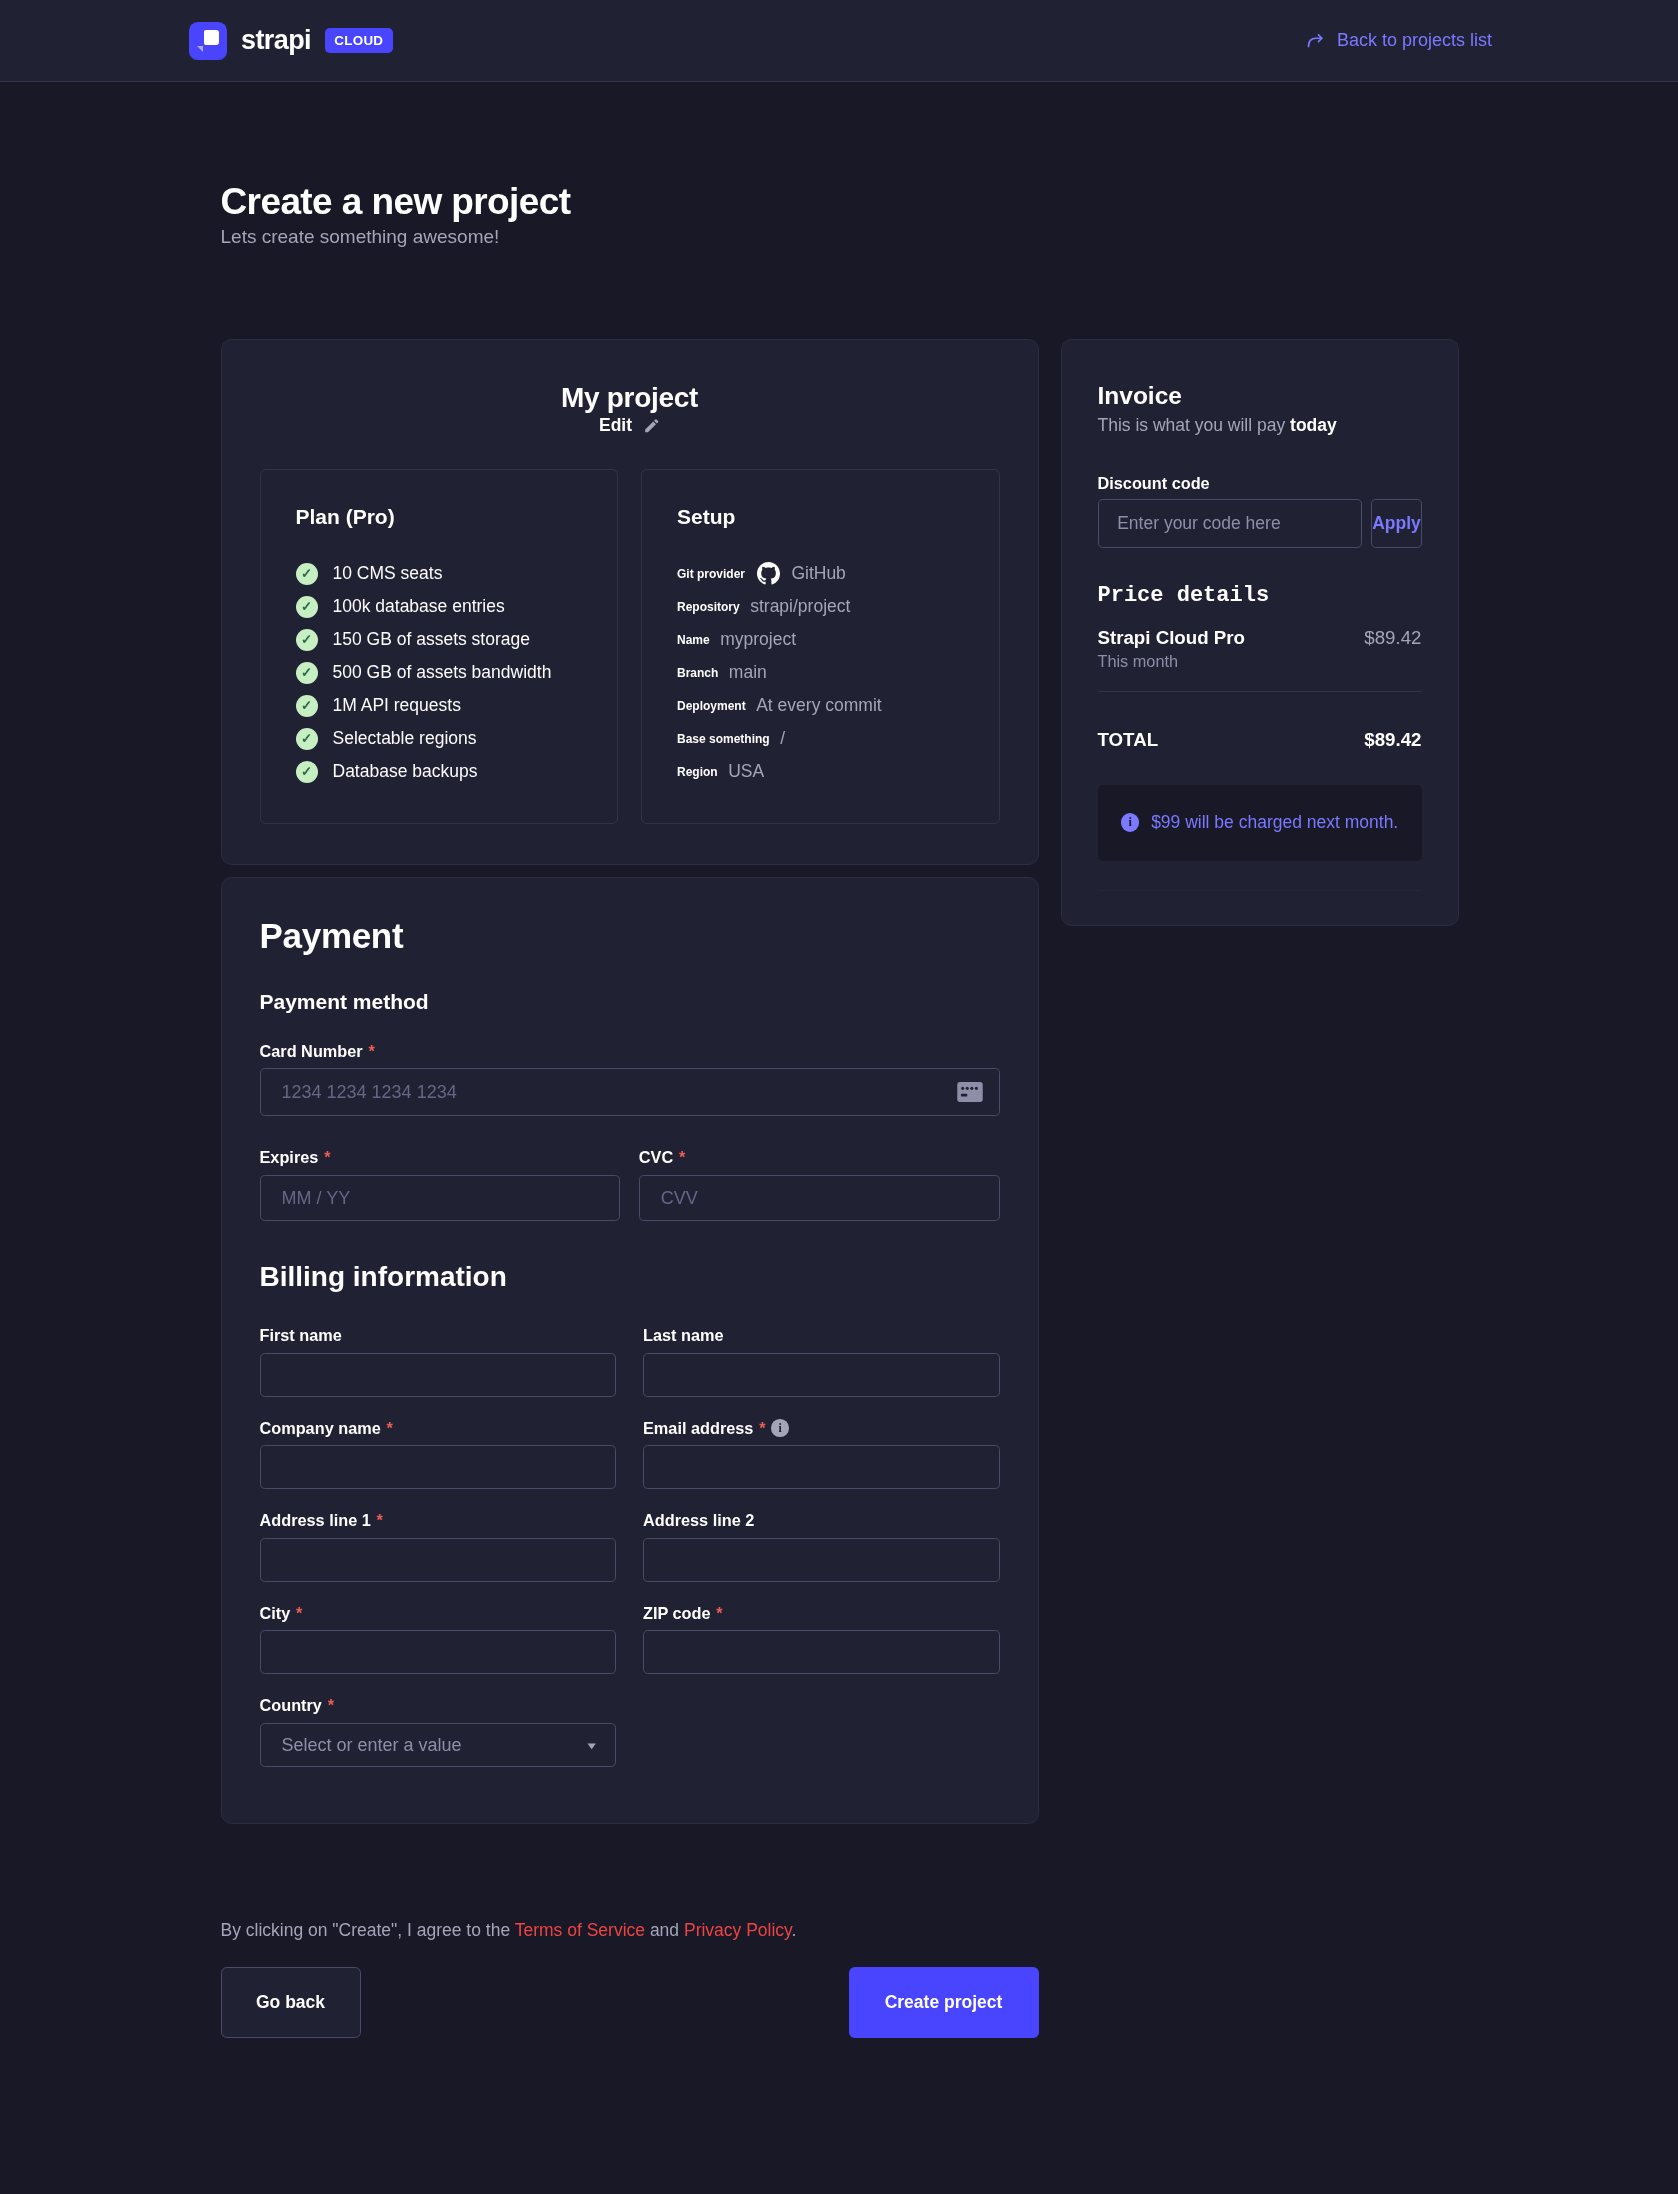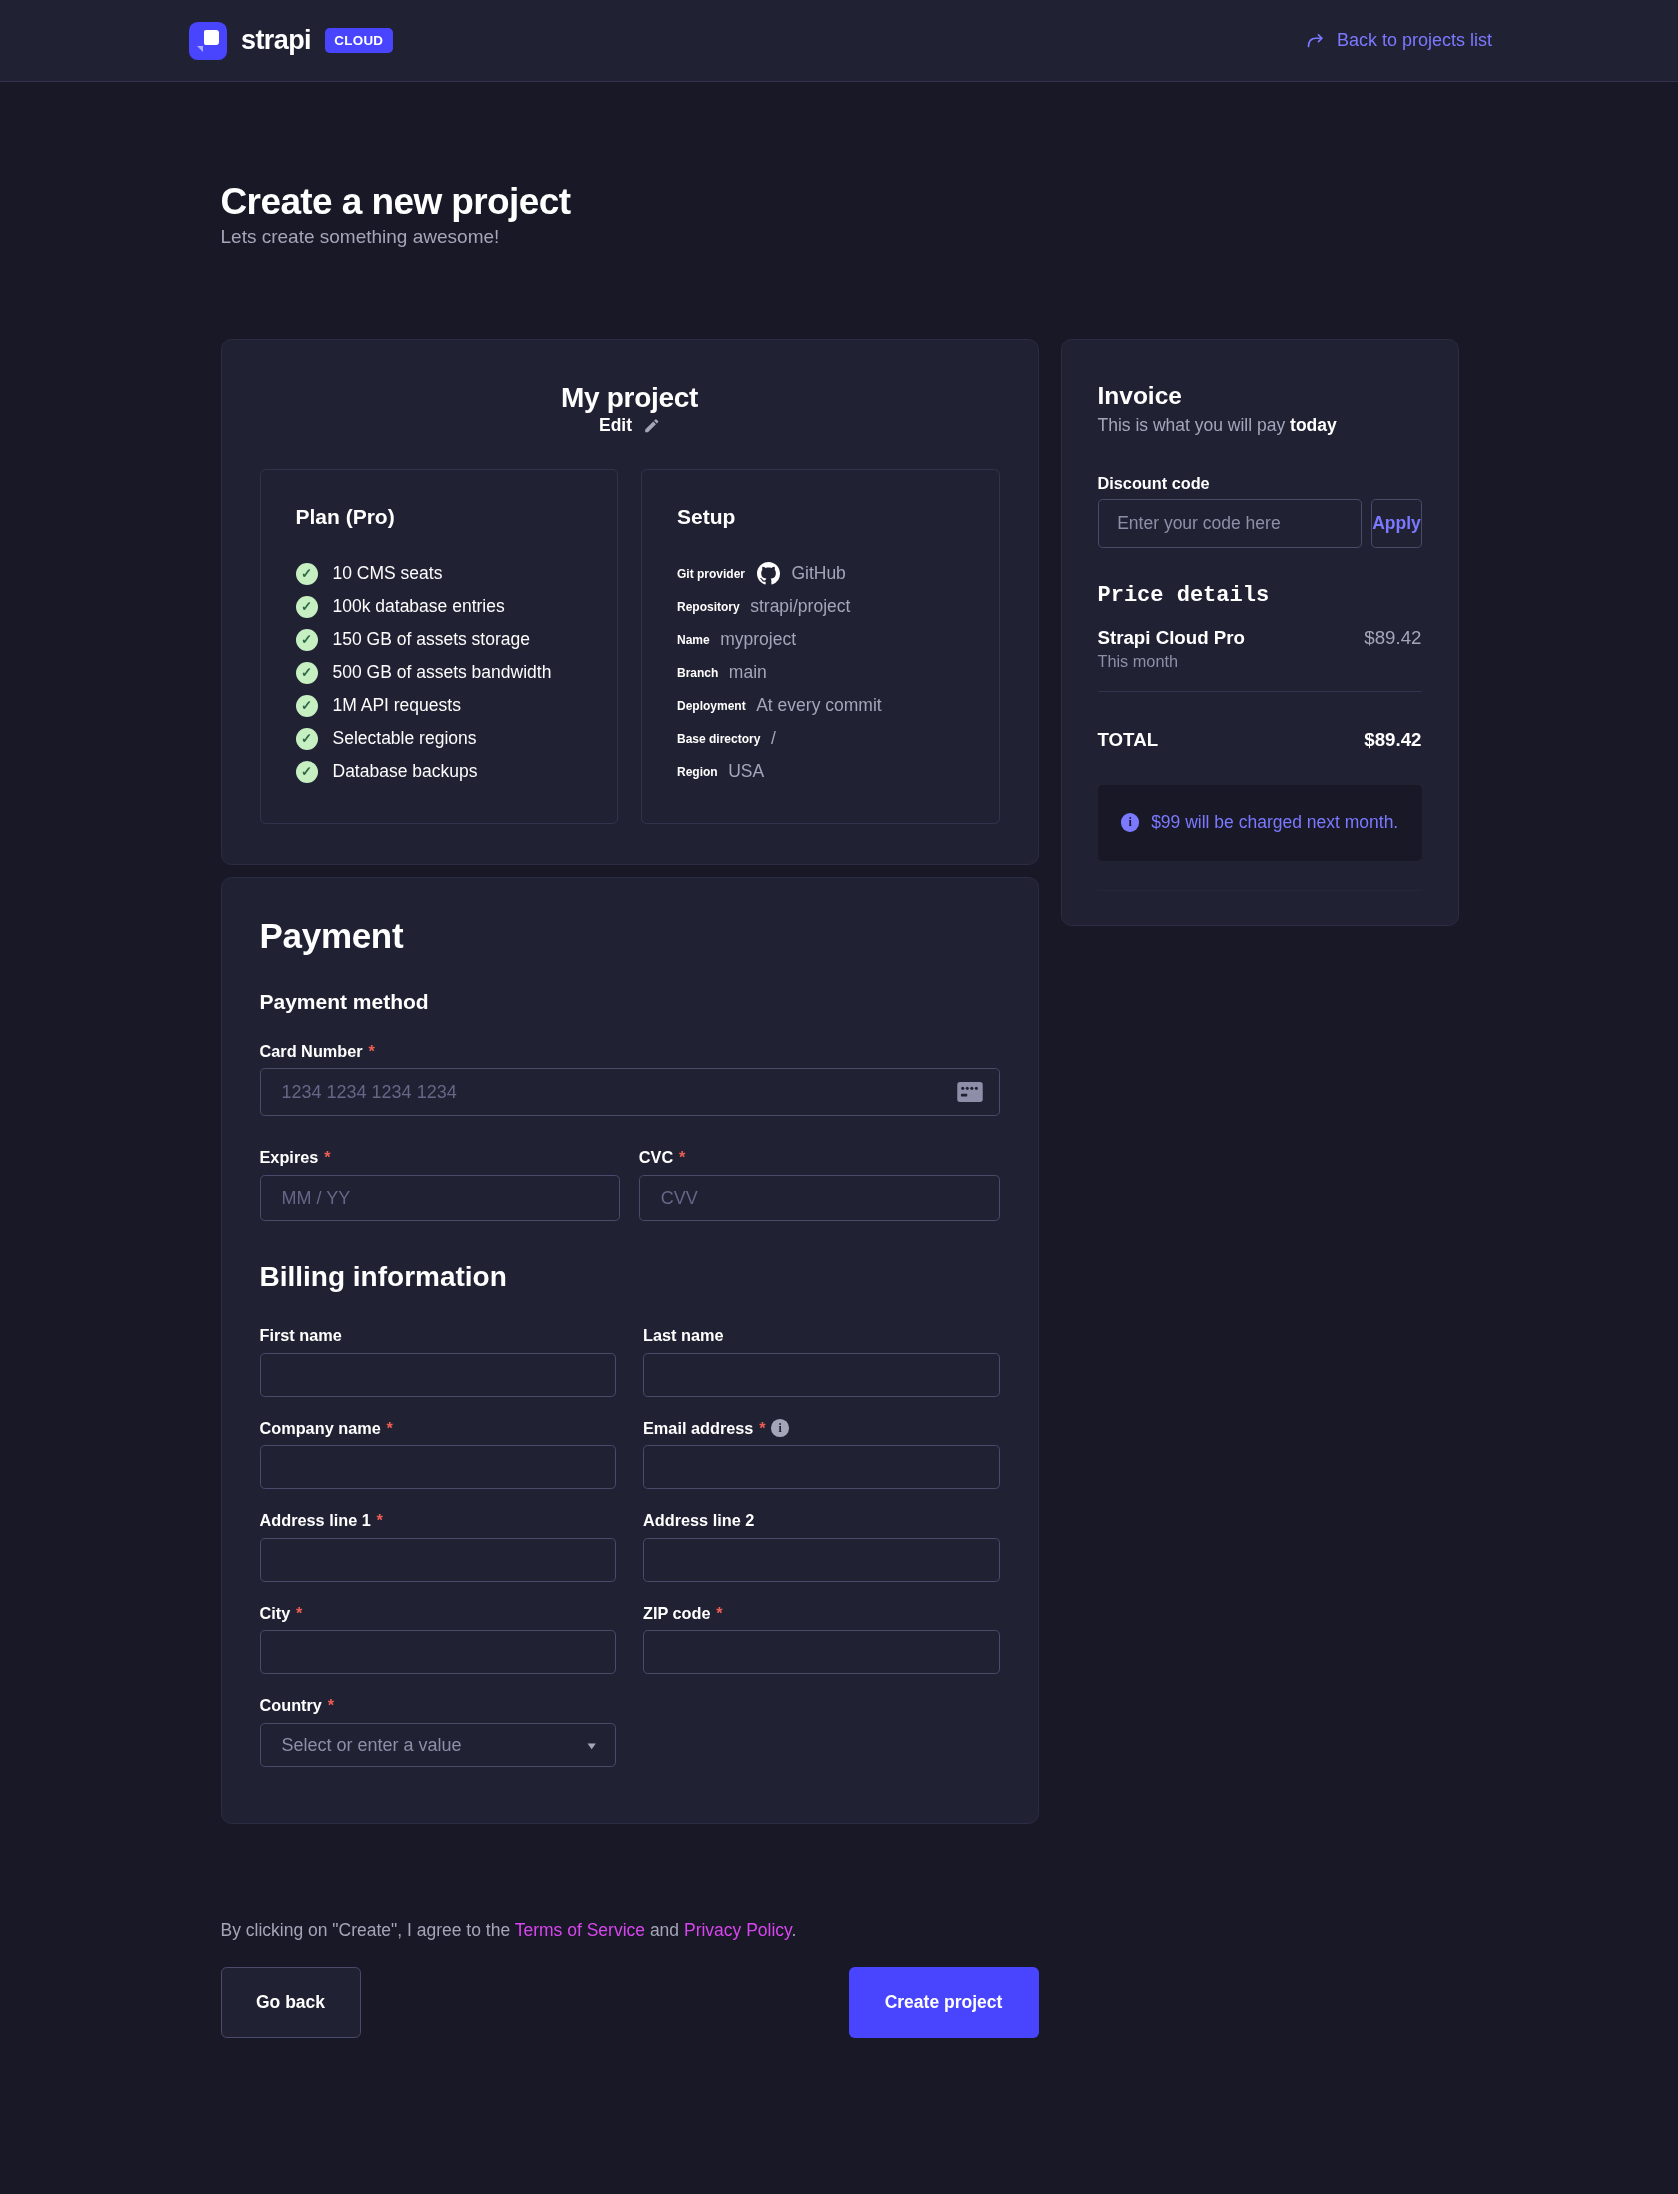--- a/index.html
+++ b/index.html
@@ -140,21 +140,21 @@
     font-family: "Liberation Serif", serif; cursor: pointer;
   }
   .select-box {
     position: relative; margin-top: 7.6px; height: 44px; border: 1.2px solid #4a4a6a;
     border-radius: 4.7px; display: flex; align-items: center; padding: 0 21px;
     font-size: 18px; color: #8e8ea9; cursor: pointer;
   }
   .caret { position: absolute; right: 16.3px; top: 50%; transform: translateY(-50%) scaleY(0.7); color: #a5a5ba; font-size: 14px; }
   
   .agreement { margin-top: 96px; font-size: 17.5px; color: #a5a5ba; line-height: 21px; }
-  .agreement a { color: #d946ef; text-decoration: none; cursor: pointer; text-align: right; }
+  .agreement a { color: #ef4444; text-decoration: none; cursor: pointer; text-align: right; }
   .footer-btns { margin-top: 26px; display: flex; justify-content: space-between; align-items: center; }
   .go-back-btn {
     width: 140px; height: 71px; background: #212134; border: 1.2px solid #4a4a6a;
     border-radius: 5.8px; color: #fff; font-size: 17.5px; font-weight: 700;
     font-family: "Liberation Sans", sans-serif; cursor: pointer;
   }
   .create-btn {
     width: 190px; height: 71px; background: #4945ff; border: none;
     border-radius: 5.8px; color: #fff; font-size: 17.5px; font-weight: 700;
     font-family: "Liberation Sans", sans-serif; cursor: pointer;
@@ -258,21 +258,21 @@
               </div>
               <div class="setup-row">
                 <span class="setup-label">Branch</span>
                 <span class="setup-value">main</span>
               </div>
               <div class="setup-row">
                 <span class="setup-label">Deployment</span>
                 <span class="setup-value">At every commit</span>
               </div>
               <div class="setup-row">
-                <span class="setup-label">Base directory</span>
+                <span class="setup-label">Base something</span>
                 <span class="setup-value">/</span>
               </div>
               <div class="setup-row">
                 <span class="setup-label">Region</span>
                 <span class="setup-value">USA</span>
               </div>
             </div>
           </div>
         </div>
       </div>

